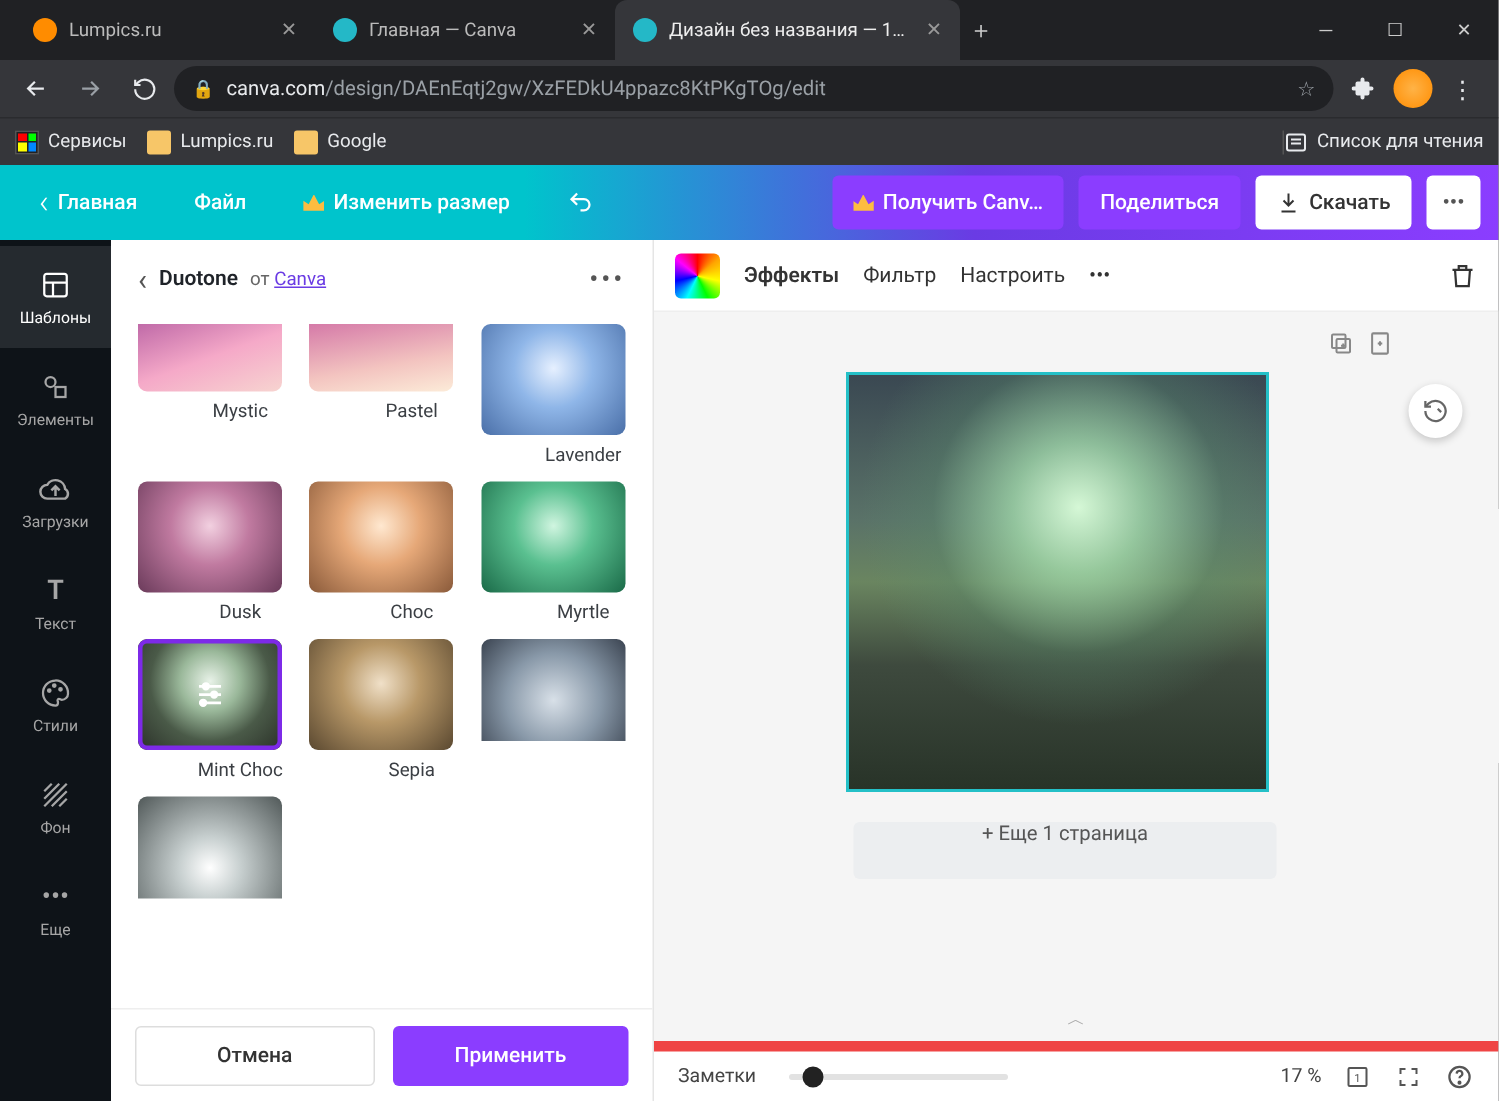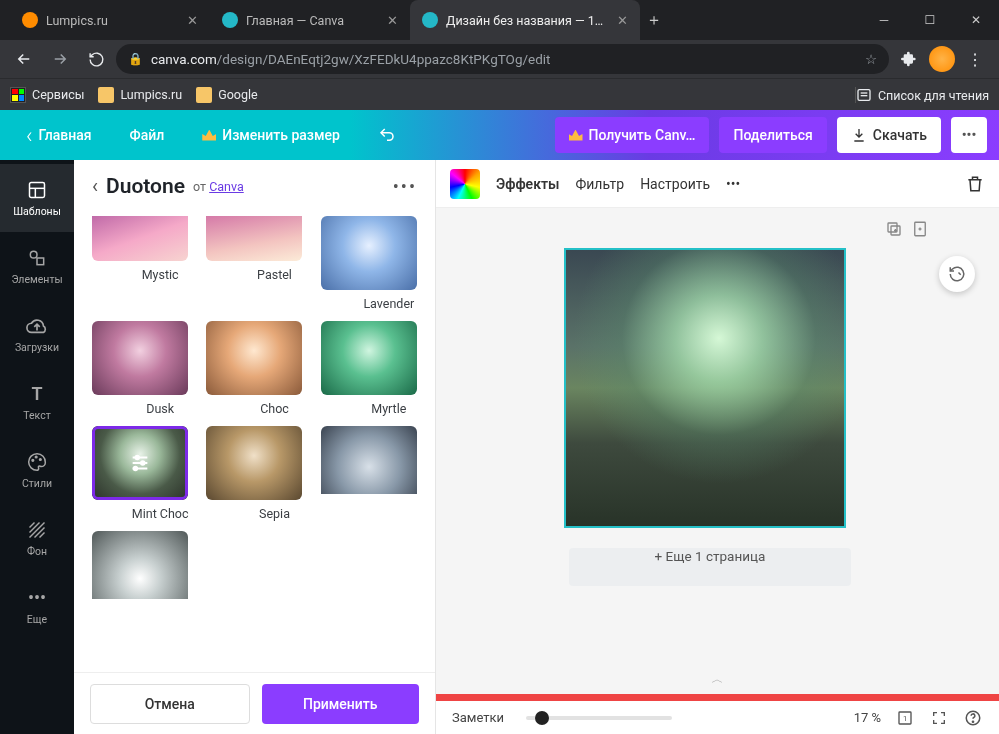--- a/index.html
+++ b/index.html
@@ -26,21 +26,21 @@
 .extbtn { width: 32px; height: 32px; display: flex; align-items: center; justify-content: center; color: #e8eaed; border-radius: 50%; }
 .avatar { width: 26px; height: 26px; border-radius: 50%; background: radial-gradient(circle, #ffb347, #ff8c00); }
 
 .bookbar { height: 32px; background: #35363a; border-top: 1px solid #2a2b2e; display: flex; align-items: center; padding: 0 10px; gap: 14px; color: #e8eaed; font-size: 12.5px; }
 .bookbar .bm { display: flex; align-items: center; gap: 6px; cursor: pointer; }
 .bm-ico { width: 16px; height: 16px; }
 .bm-ico.services { background: #202124; border: 1px solid #555; display: grid; grid-template: repeat(2,1fr)/repeat(2,1fr); gap: 1px; padding: 1px; }
 .bm-ico.services span { background: #f00; }
 .bm-ico.services span:nth-child(2){background:#0f0;} .bm-ico.services span:nth-child(3){background:#ff0;} .bm-ico.services span:nth-child(4){background:#08f;}
 .bm-ico.folder { background: #f7c668; border-radius: 2px; }
-.readlist { margin-left: auto; display: flex; align-items: flex-end; gap: 6px; border-left: 1px solid #555; }
+.readlist { margin-left: auto; display: flex; align-items: center; gap: 6px; border-left: 1px solid #555; }
 
 
 .canvabar { height: 50px; background: linear-gradient(90deg, #00c4cc 0%, #00c4cc 35%, #6a3be4 65%, #8b3dff 100%); display: flex; align-items: center; padding: 0 12px; gap: 10px; }
 .cb-btn { height: 36px; padding: 0 14px; display: flex; align-items: center; gap: 6px; color: #fff; font-size: 14px; font-weight: 500; border-radius: 4px; cursor: pointer; }
 .cb-btn.primary { background: #8b3dff; }
 .cb-btn.white { background: #fff; color: #333; }
 .cb-btn.square { width: 36px; padding: 0; justify-content: center; background: #fff; color: #555; }
 .cb-sep { flex: 1; }
 .chevron-l::before { content: "‹"; font-size: 22px; font-weight: 300; }
 .crown { width: 14px; height: 11px; background: #fdbc40; clip-path: polygon(0 100%, 0 40%, 25% 60%, 50% 0, 75% 60%, 100% 40%, 100% 100%); }
@@ -49,21 +49,21 @@
 .app { display: flex; height: calc(734px - 40px - 38px - 32px - 50px); background: #fff; }
 
 .rail { width: 74px; background: #0e1318; display: flex; flex-direction: column; padding-top: 4px; }
 .rail-item { height: 68px; display: flex; flex-direction: column; align-items: center; justify-content: center; gap: 4px; color: #a6a6a6; font-size: 10.5px; cursor: pointer; }
 .rail-item.active { background: #252a2f; color: #fff; }
 .rail-ico { width: 22px; height: 22px; display: flex; align-items: center; justify-content: center; font-size: 18px; }
 
 .panel { width: 362px; background: #fff; display: flex; flex-direction: column; border-right: 1px solid #e5e5e5; }
 .panel-hd { height: 52px; display: flex; align-items: center; padding: 0 18px; gap: 8px; border-bottom: 0; }
 .panel-hd .back { font-size: 20px; color: #555; cursor: pointer; }
-.panel-hd .ptitle { font-size: 21px; font-weight: 600; color: #1f2329; }
+.panel-hd .ptitle { font-size: 14px; font-weight: 600; color: #1f2329; }
 .panel-hd .psub { font-size: 12.5px; color: #666; }
 .panel-hd .psub a { color: #6a3be4; text-decoration: underline; }
 .panel-hd .more { margin-left: auto; font-size: 18px; color: #555; letter-spacing: 2px; cursor: pointer; }
 
 .grid-wrap { flex: 1; overflow-y: auto; padding: 4px 16px; position: relative; }
 .grid-wrap::-webkit-scrollbar { width: 14px; }
 .grid-wrap::-webkit-scrollbar-thumb { background: #c8c8c8; border-radius: 7px; border: 3px solid #fff; }
 .pgrid { display: grid; grid-template-columns: repeat(3, 1fr); gap: 10px 14px; }
 .cell { display: flex; flex-direction: column; align-items: center; gap: 6px; }
 .thumb { width: 96px; height: 74px; border-radius: 6px; position: relative; overflow: hidden; cursor: pointer; }

